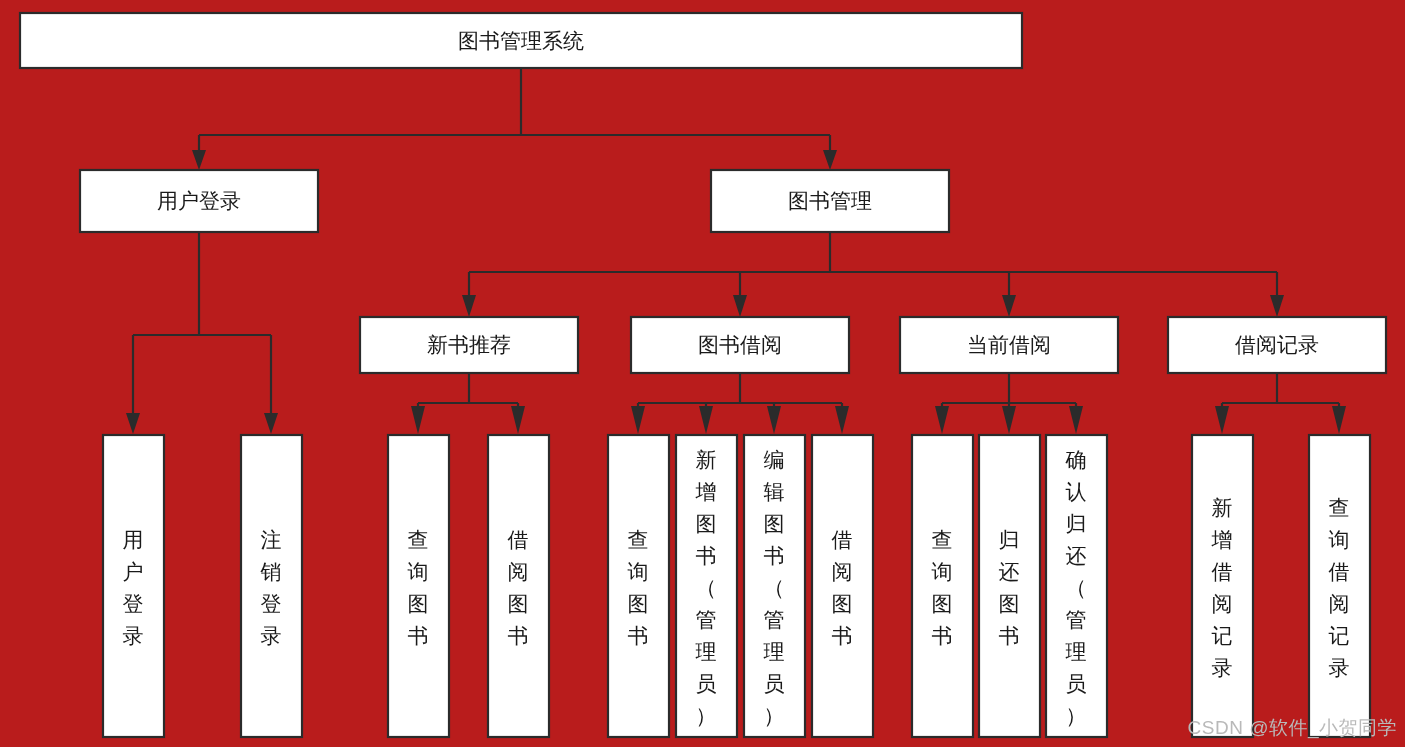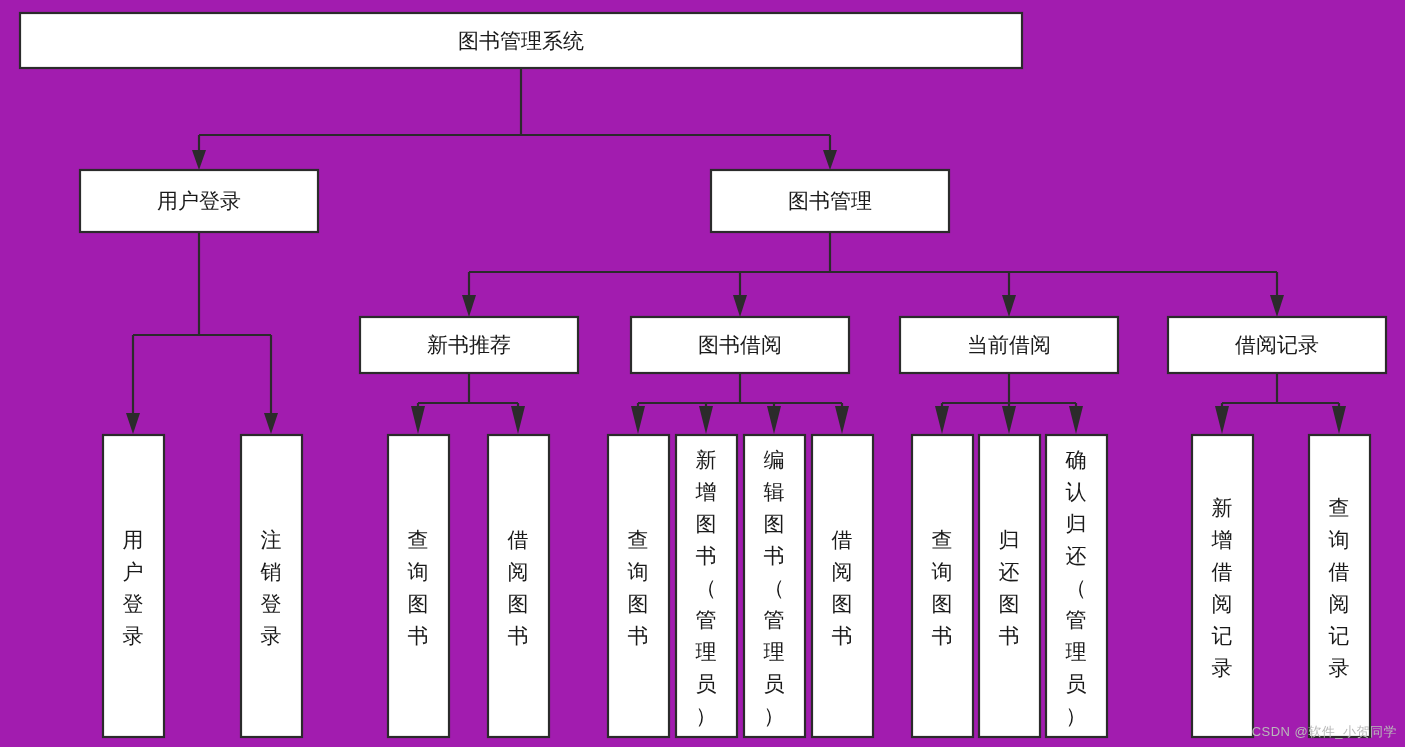--- a/index.html
+++ b/index.html
@@ -11,21 +11,21 @@
   body {
     width: 1405px;
     height: 747px;
     overflow: hidden;
     font-family: "Liberation Sans", "DejaVu Sans", sans-serif;
   }
   #diagram-root {
     position: relative;
     width: 1405px;
     height: 747px;
-    background: #a21caf;
+    background: #b91c1c;
   }
   svg#flowchart {
     position: absolute;
     left: 0;
     top: 0;
     width: 1405px;
     height: 747px;
     display: block;
   }
   .node-box {
@@ -54,21 +54,21 @@
     font-family: "Liberation Sans", "DejaVu Sans", sans-serif;
     fill: #1a1a1a;
     font-size: 21px;
     text-anchor: middle;
   }
   .watermark {
     position: absolute;
     right: 8px;
     bottom: 6px;
     font-family: "Liberation Sans", "DejaVu Sans", sans-serif;
-    font-size: 13px;
+    font-size: 19px;
     color: #b9b9b9;
     letter-spacing: 0.5px;
     white-space: nowrap;
     pointer-events: none;
   }
 </style>
 </head>
 <body>
 
 <div id="diagram-root">

